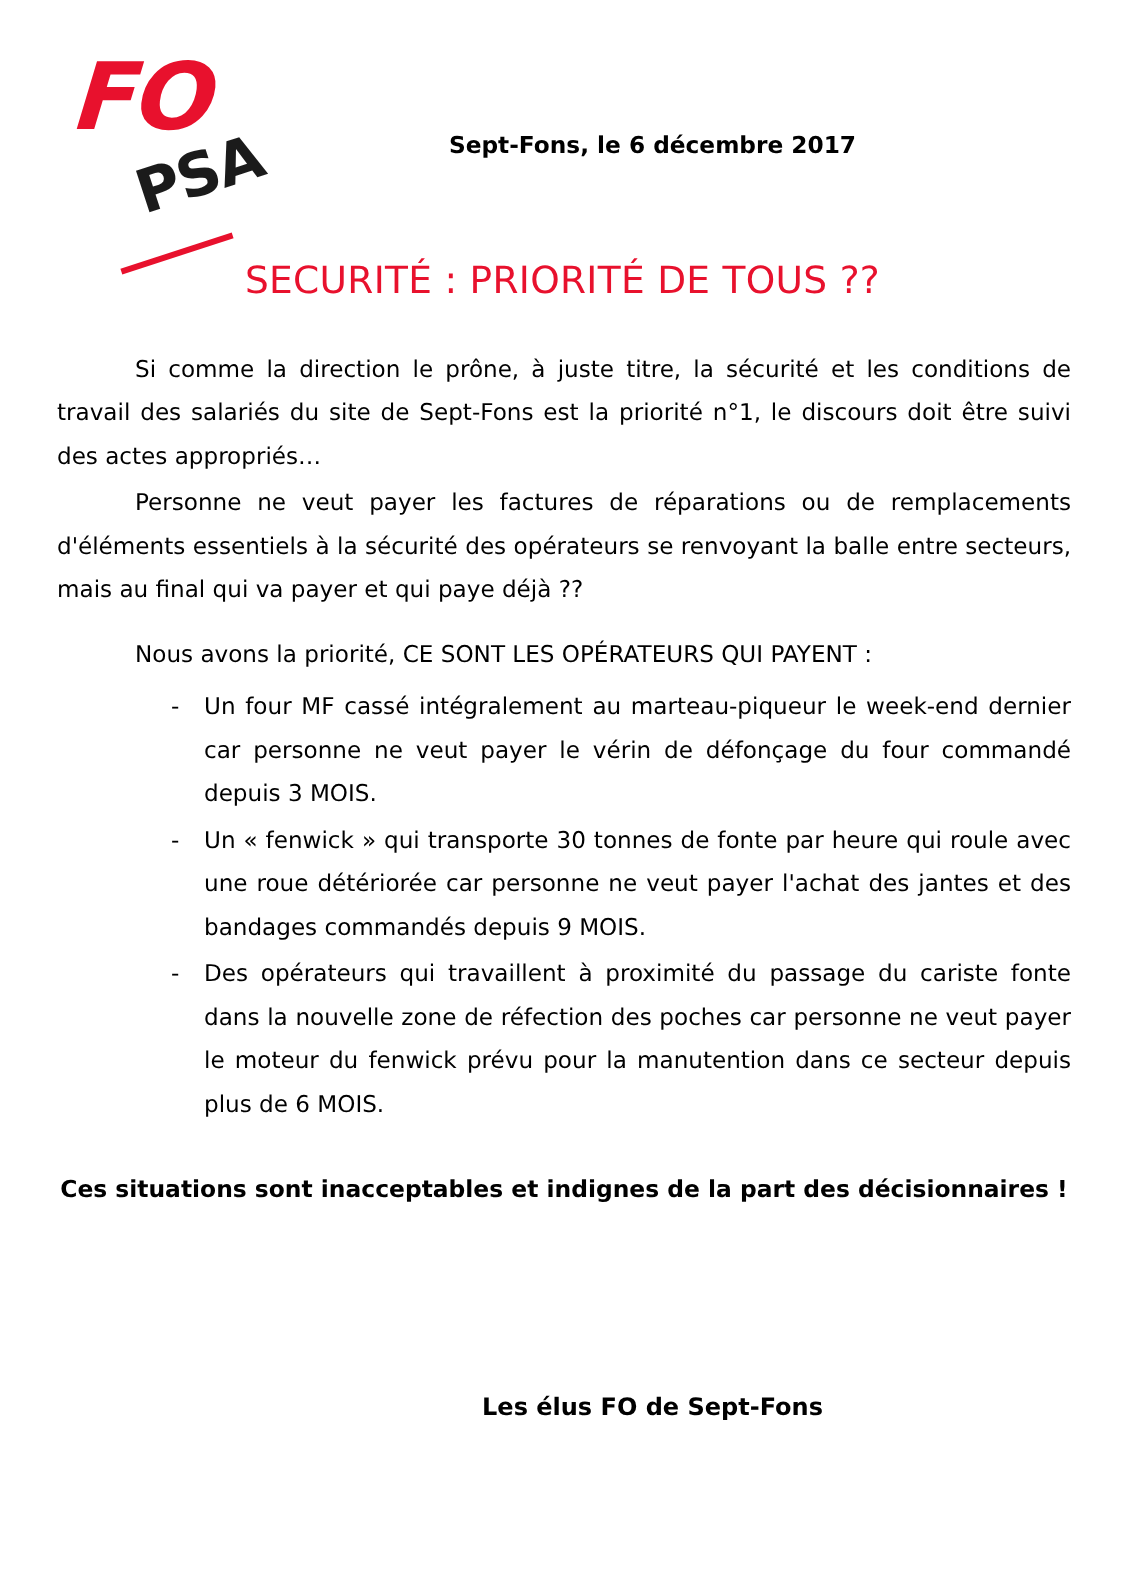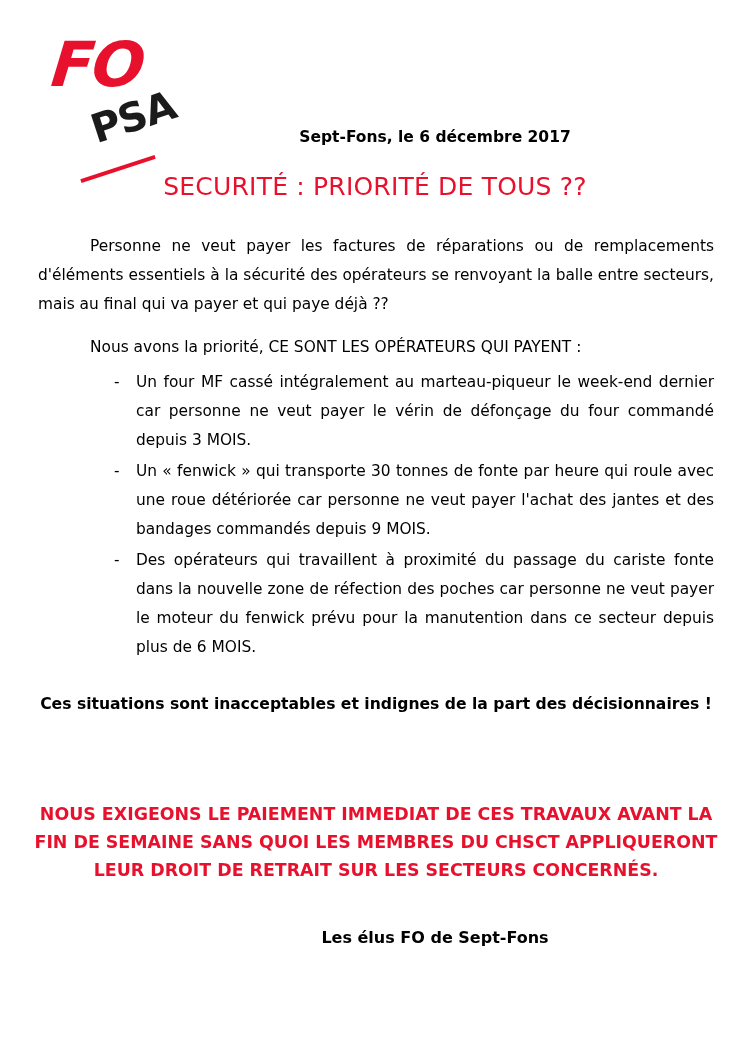--- a/index.html
+++ b/index.html
@@ -85,21 +85,20 @@
     left: 0;
     top: 88px;
     width: 750px;
     text-align: center;
     padding-left: 120px;
     box-sizing: border-box;
     font-family: "DejaVu Sans", sans-serif;
     font-weight: bold;
     font-size: 15.5px;
     color: #000;
-    margin-top: 40px;
   }
 
   
   .title {
     position: absolute;
     left: 0;
     top: 172px;
     width: 750px;
     text-align: center;
     font-family: "DejaVu Sans", sans-serif;
@@ -199,31 +198,31 @@
     <div class="logo-psa">PSA</div>
     <div class="logo-underline"></div>
   </div>
 
   <div class="date-line">Sept-Fons, le 6 décembre 2017</div>
 
   <div class="title">SECURITÉ : PRIORITÉ DE TOUS ??</div>
 
   <div class="body-text">
 
+    <p class="para">Si comme la direction le prône, à juste titre, la sécurité et les conditions de travail des salariés du site de Sept-Fons est la priorité n°1, le discours doit être suivi des actes appropriés…</p>
 
     <p class="para">Personne ne veut payer les factures de réparations ou de remplacements d'éléments essentiels à la sécurité des opérateurs se renvoyant la balle entre secteurs, mais au final qui va payer et qui paye déjà ??</p>
 
     <p class="para-answer"><span>Nous avons la priorité, </span><span class="u">CE SONT LES OPÉRATEURS QUI PAYENT</span><span> :</span></p>
 
     <ul class="claims">
       <li><span>Un four MF cassé intégralement au marteau-piqueur le week-end dernier car personne ne veut payer le vérin de défonçage du four commandé depuis </span><span class="u">3 MOIS</span><span>.</span></li>
       <li><span>Un « fenwick » qui transporte 30 tonnes de fonte par heure qui roule avec une roue détériorée car personne ne veut payer l'achat des jantes et des bandages commandés depuis </span><span class="u">9 MOIS</span><span>.</span></li>
       <li><span>Des opérateurs qui travaillent à proximité du passage du cariste fonte dans la nouvelle zone de réfection des poches car personne ne veut payer le moteur du fenwick prévu pour la manutention dans ce secteur depuis plus de </span><span class="u">6 MOIS.</span><span></span></li>
     </ul>
 
     <div class="closing-bold">Ces situations sont inacceptables et indignes de la part des décisionnaires !</div>
   </div>
 
-  <div class="demand">NOUS EXIGEONS LE PAIEMENT IMMEDIAT DE CES TRAVAUX AVANT LA FIN DE SEMAINE SANS QUOI LES MEMBRES DU CHSCT APPLIQUERONT LEUR DROIT DE RETRAIT SUR LES SECTEURS CONCERNÉS.</div>
 
   <div class="signature">Les élus FO de Sept-Fons</div>
 
 </div>
 
 </body></html>

